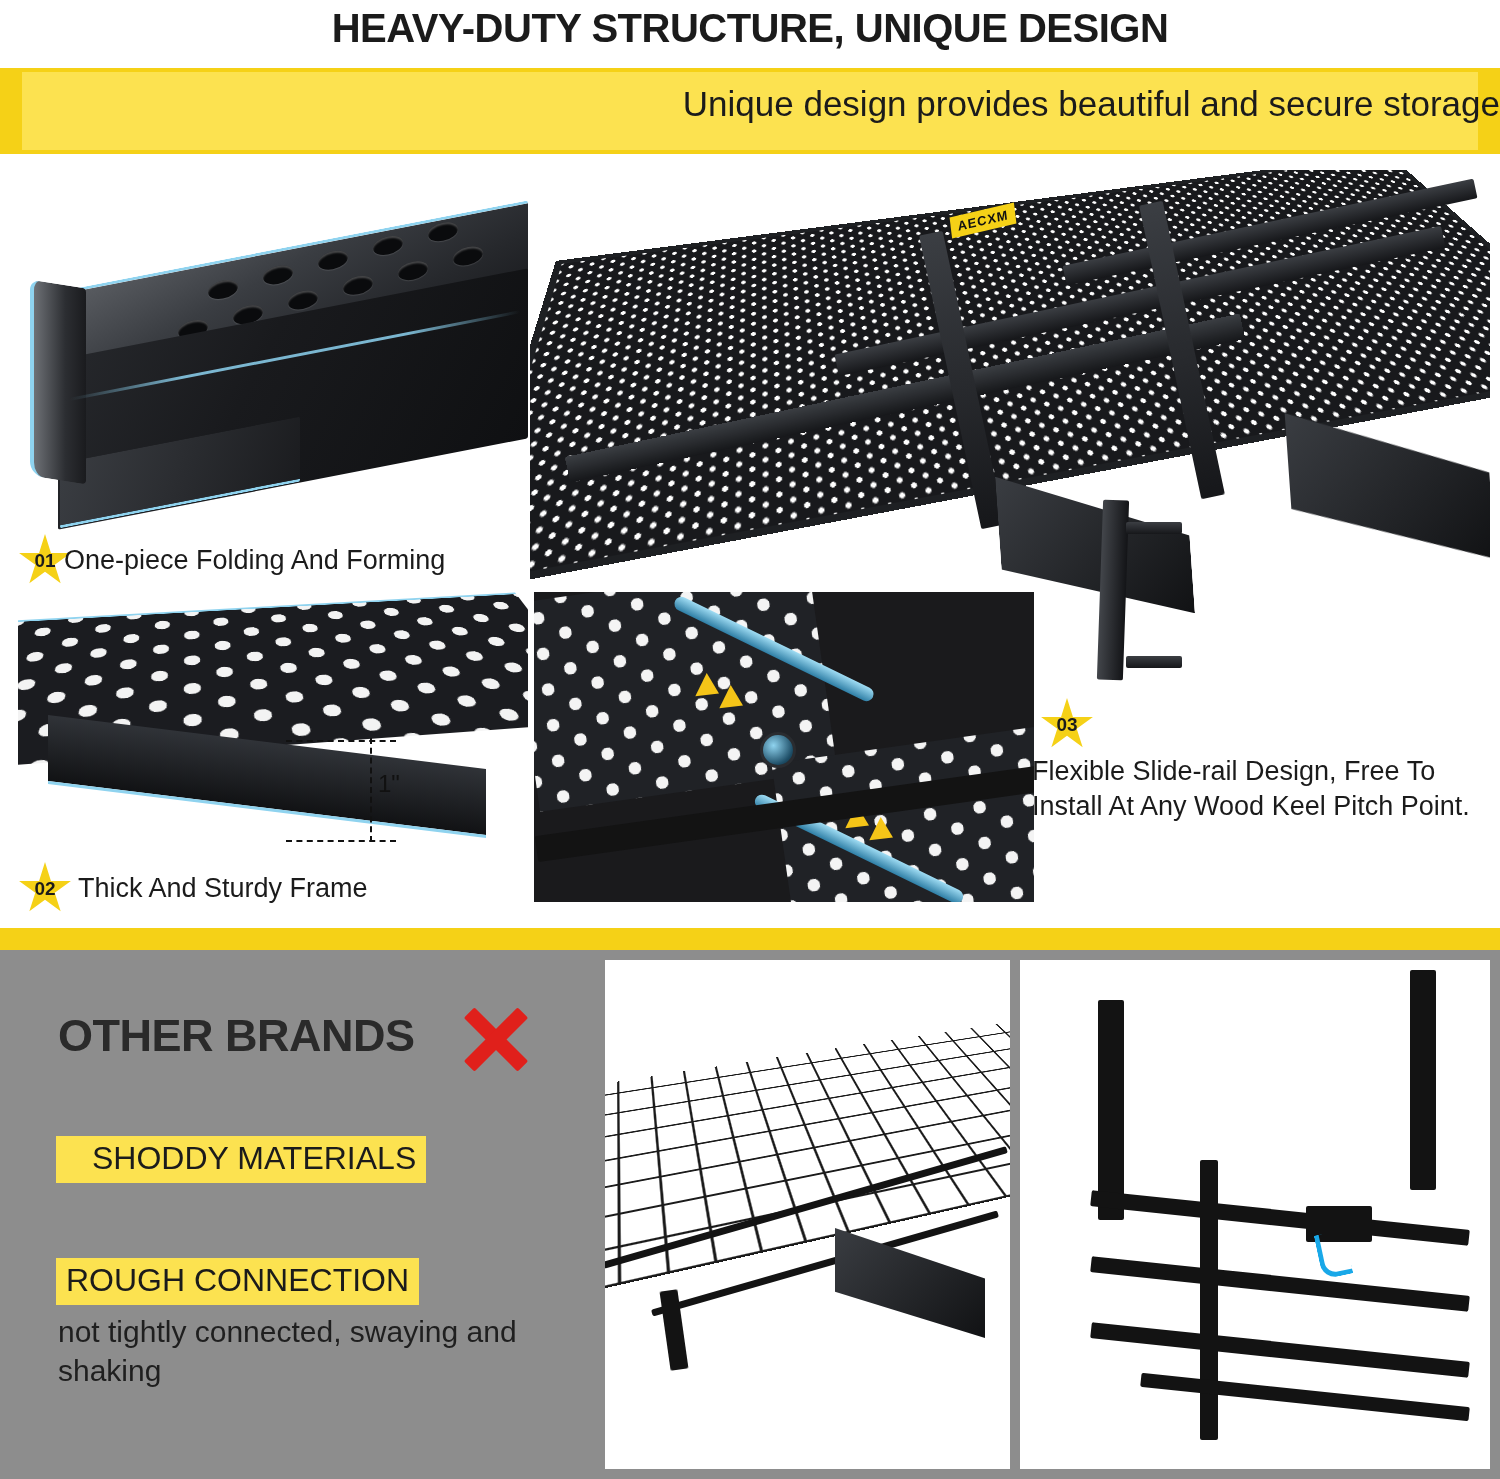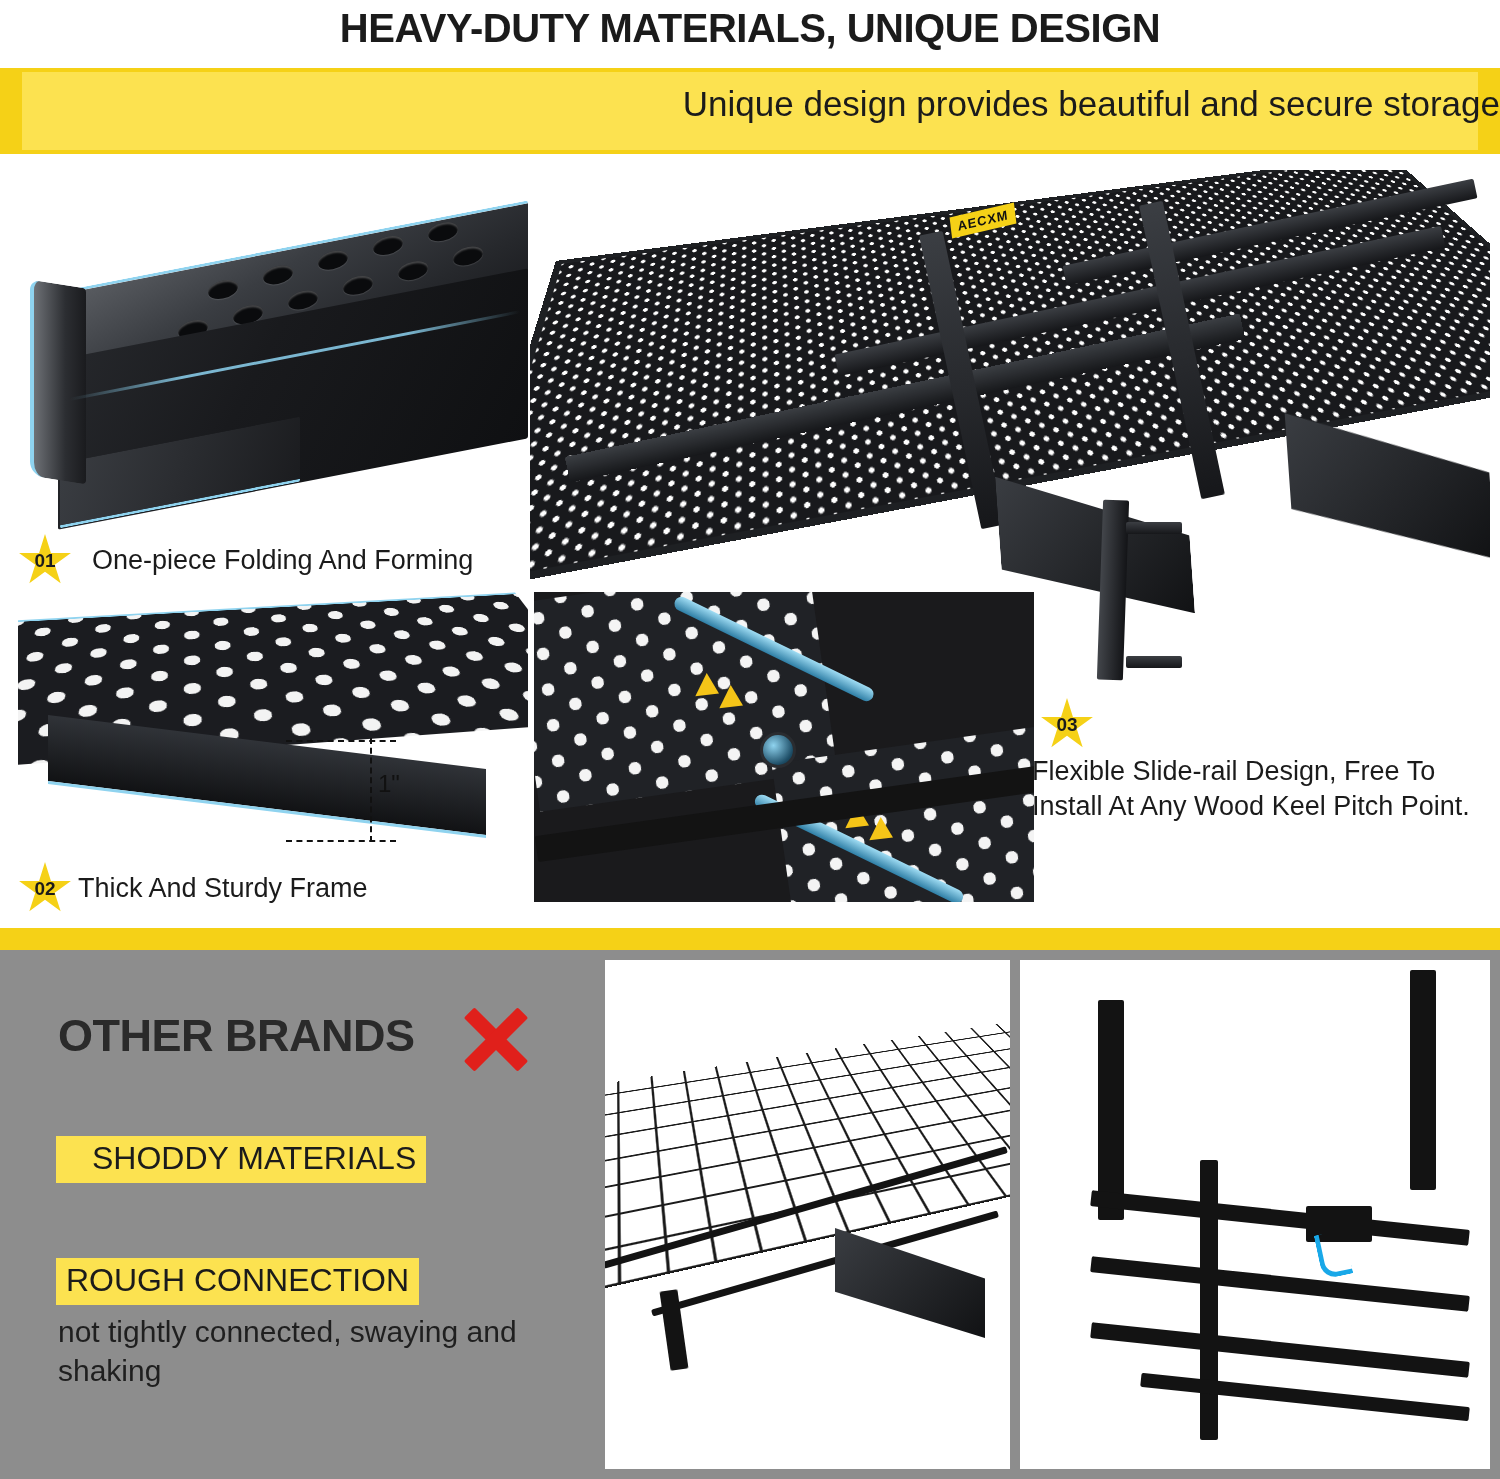--- a/index.html
+++ b/index.html
@@ -352,21 +352,21 @@
     border-top: none;
     border-right: none;
     border-radius: 0 0 0 16px;
     transform: rotate(-12deg);
   }
 </style>
 </head>
 <body>
 
 <div class="header">
-  <div class="header-title">HEAVY-DUTY MATERIALS, UNIQUE DESIGN</div>
+  <div class="header-title">HEAVY-DUTY STRUCTURE, UNIQUE DESIGN</div>
   <div class="header-bar">
     <div class="header-bar-inner"></div>
   </div>
   <div class="header-sub">Unique design provides beautiful and secure storage</div>
 </div>
 
 <div class="top-section">
 
   <div class="panel p1">
     <div class="beam-top">
@@ -391,21 +391,21 @@
     <div class="beam-face"></div>
     <div class="beam-lip"></div>
     <div class="beam-left"></div>
     <div class="glow-edge" style="left:52px; top:160px; width:450px; transform:skewY(-11deg);"></div>
   </div>
 
   <div class="badge" style="left:18px; top:372px;text-align:center;">
     <div class="star"></div>
     <span>01</span>
   </div>
-  <div class="caption" style="left:92px; top:381px;">One-piece Folding And Forming</div>
+  <div class="caption" style="left:64px; top:381px;">One-piece Folding And Forming</div>
 
   <div class="panel p2">
     <div class="rack-deck"></div>
 
     <div class="rack-rail" style="left:30px; top:215px; width:690px; height:26px; transform:rotate(-12deg);"></div>
     <div class="rack-rail" style="left:300px; top:120px; width:620px; height:22px; transform:rotate(-12deg);"></div>
     <div class="rack-rail" style="left:530px; top:52px; width:420px; height:20px; transform:rotate(-12deg);"></div>
     <div class="rack-rail" style="left:420px; top:60px; width:24px; height:300px; transform:rotate(-12deg);"></div>
     <div class="rack-rail" style="left:640px; top:30px; width:24px; height:300px; transform:rotate(-12deg);"></div>
 

